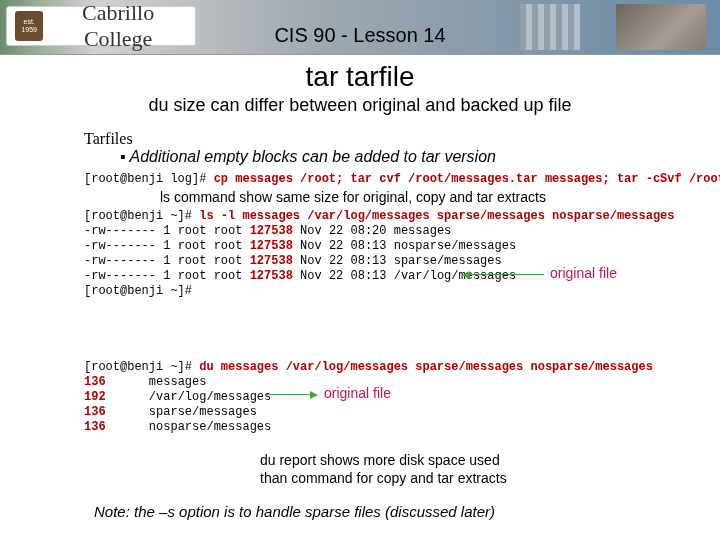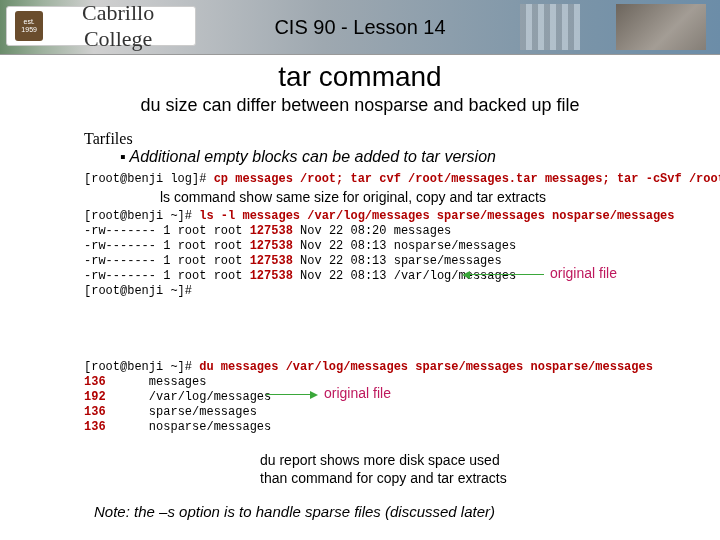--- a/index.html
+++ b/index.html
@@ -48,21 +48,21 @@
     line-height: 1.1;
   }
   .logo-text {
     font-family: "Brush Script MT", cursive;
     font-size: 22px;
     color: #333;
     text-align: center;
   }
   .banner-title {
     position: absolute;
-    top: 0;
+    top: 8px;
     width: 720px;
     height: 54px;
     display: flex;
     align-items: center;
     justify-content: center;
     font-family: Verdana, sans-serif;
     font-size: 20px;
     color: #000;
     pointer-events: none;
     border-radius: 8px;
@@ -192,22 +192,22 @@
     </div>
     <span class="logo-text">Cabrillo College</span>
   </div>
   <div class="columns"></div>
   <div class="photo"></div>
   <div class="banner-title">CIS 90 - Lesson 14</div>
 </div>
 
 <div class="content">
 
-  <div class="title">tar command</div>
-  <div class="subtitle">du size can differ between nosparse and backed up file</div>
+  <div class="title">tar tarfile</div>
+  <div class="subtitle">du size can differ between original and backed up file</div>
 
   <div class="body-text">Tarfiles</div>
   <div class="bullet">▪  Additional empty blocks can be added to tar version</div>
 
   <div class="term"><span>[root@benji log]# </span><span class="red">cp messages /root; tar cvf /root/messages.tar messages; tar -cSvf /root/messagesS.tar messages</span></div>
 
   <div class="caption">ls command show same size for original, copy and tar extracts</div>
 
   <div class="term" style="margin-top:4px; position:relative;"><span>[root@benji ~]# </span><span class="red">ls -l messages /var/log/messages sparse/messages nosparse/messages</span>
 <span><span>-rw-------</span> <span>1</span> <span>root</span> <span>root</span> <span class="red">127538</span> <span>Nov 22 08:20</span> <span>messages</span></span>

